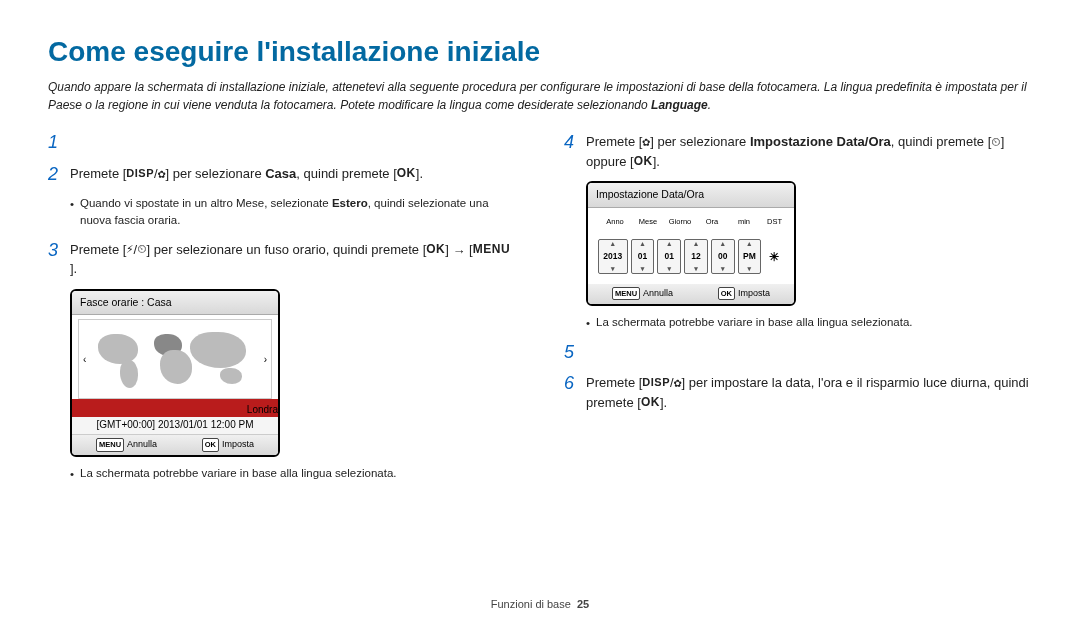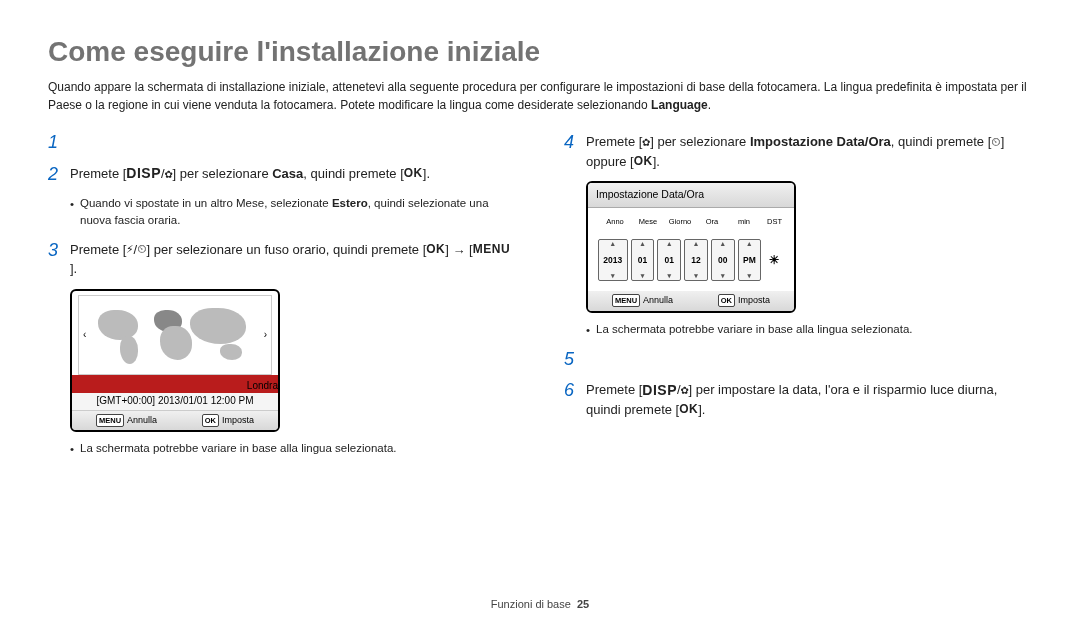--- a/index.html
+++ b/index.html
@@ -6,29 +6,30 @@
   body {
     width: 1080px;
     height: 630px;
     background: #fff;
     font-family: Arial, Helvetica, sans-serif;
     color: #222;
     padding: 36px 48px 24px 48px;
     position: relative;
   }
   h1.title {
-    color: #737373;
+    color: #0369a1;
     font-size: 28px;
     font-weight: 700;
     margin-bottom: 10px;
   }
   p.intro {
     font-size: 12px;
     line-height: 1.5;
     margin-bottom: 18px;
+    font-style: italic;
   }
   .columns {
     display: flex;
     gap: 48px;
   }
   .col {
     flex: 1;
     font-size: 13px;
     line-height: 1.5;
   }
@@ -63,21 +64,21 @@
   .icon-box {
     display: inline-block;
     vertical-align: middle;
     font-family: monospace;
     font-size: 11px;
     line-height: 1;
     position: relative;
     top: -1px;
   }
   .flower { font-size: 13px; }
-  .disp { font-weight: 700; letter-spacing: 0.5px; font-family: inherit; font-size: 14px; text-align: center;}
+  .disp { font-weight: 700; letter-spacing: 0.5px; font-family: inherit; font-size: 11px; text-align: center;}
   .ok { font-weight: 700; letter-spacing: 0.5px; font-family: inherit; font-size: 12px; }
   .menu { font-weight: 700; letter-spacing: 0.5px; font-family: inherit; font-size: 12px; }
   .timer-icon { font-size: 12px; }
   .flash-icon { font-size: 12px; }
 
   
   .lcd {
     background: #fff;
     border: 2px solid #000;
     border-radius: 6px;
@@ -178,21 +179,21 @@
   .lcd-dt .labels span.dst { width: 22px; margin-left: auto; text-align: right; padding-right: 2px;}
   .lcd-dt .fields {
     display: flex;
     gap: 3px;
     align-items: center;
   }
   .lcd-dt .field {
     border: 1px solid #666;
     border-radius: 2px;
     width: 24px;
-    height: 42px;
+    height: 35px;
     display: flex;
     flex-direction: column;
     align-items: center;
     justify-content: center;
     font-size: 8.5px;
     font-weight: 700;
     background: #f5f5f5;
     position: relative;
   }
   .lcd-dt .field.y { width: 30px; font-size: 8.5px;}
@@ -251,20 +252,21 @@
     </div>
 
     <div class="step">
       <div class="step-num">3</div>
       <div class="step-body">
         <span>Premete [</span><span class="icon-box flash-icon">⚡</span><span>/</span><span class="icon-box timer-icon">⏲</span><span>] per selezionare un fuso orario, quindi premete [</span><span class="icon-box ok">OK</span><span>] → [</span><span class="icon-box menu">MENU</span><span>].</span>
       </div>
     </div>
 
     <div class="lcd lcd-tz">
+      <div class="lcd-title">Fasce orarie : Casa</div>
       <div class="map">
         <span class="arrow">‹</span>
         <div class="world">
           <div class="continent" style="left:8px; top:14px; width:40px; height:30px;"></div>
           <div class="continent" style="left:30px; top:40px; width:18px; height:28px;"></div>
           <div class="continent" style="left:64px; top:14px; width:28px; height:22px; background:#888;"></div>
           <div class="continent" style="left:70px; top:30px; width:32px; height:34px;"></div>
           <div class="continent" style="left:100px; top:12px; width:56px; height:36px;"></div>
           <div class="continent" style="left:130px; top:48px; width:22px; height:16px;"></div>
         </div>

